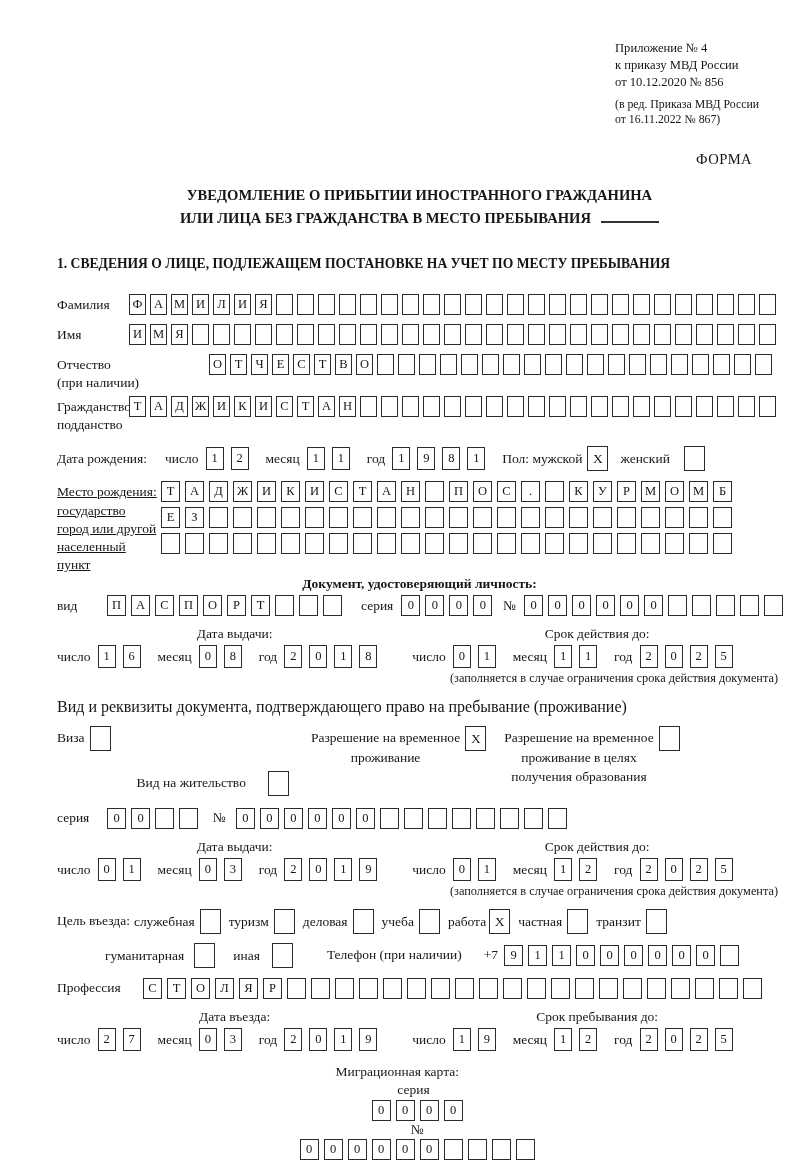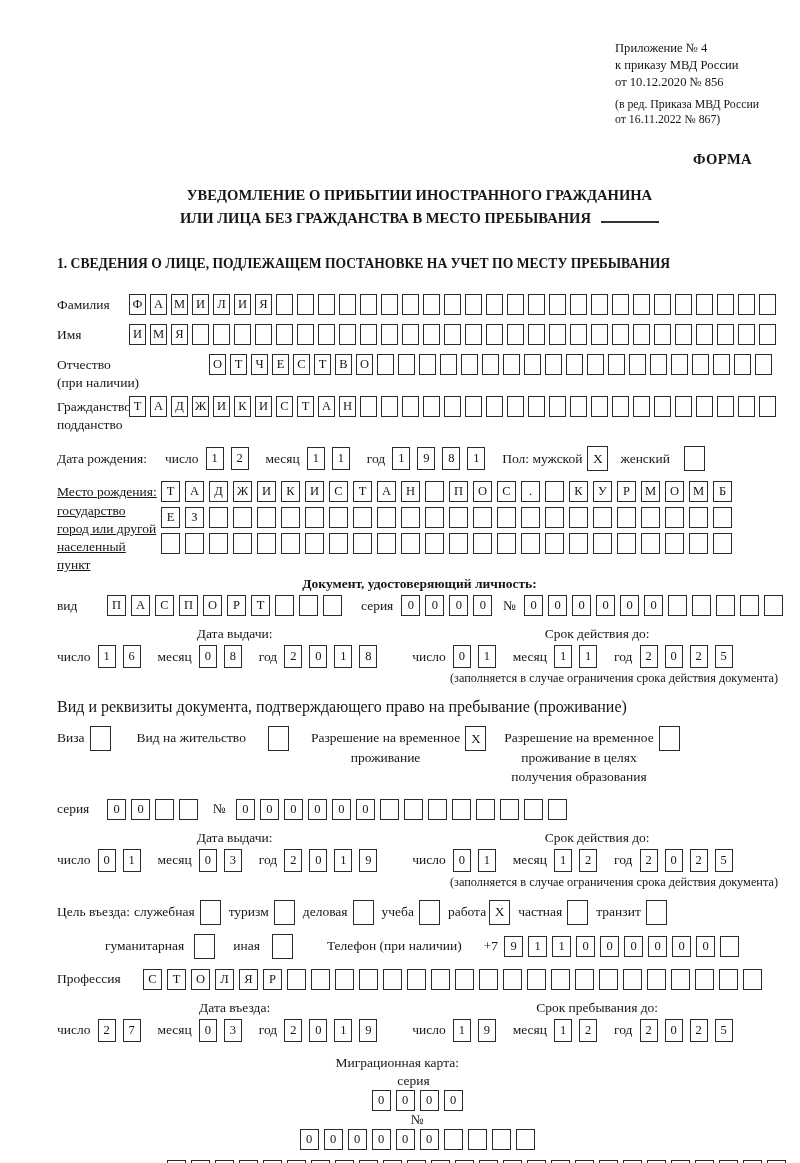--- a/index.html
+++ b/index.html
@@ -2,21 +2,21 @@
 <html><head>
 <meta charset="utf-8">
 <style>
   html,body{margin:0;padding:0;background:#fff;}
   body{width:800px;height:1163px;font-family:"Liberation Serif",serif;color:#161616;overflow:hidden;}
   .page{padding:40px 18px 0 57px;box-sizing:border-box;width:800px;}
 
   
   .appendix{margin-left:558px;font-size:12.6px;line-height:1.34;}
   .appendix .edition{margin-top:6px;font-size:11.8px;line-height:1.3;}
-  .forma{text-align:right;padding-right:30px;font-weight:bold;font-size:14.6px;margin-top:24px;letter-spacing:.4px;}
+  .forma{text-align:right;padding-right:30px;font-weight:normal;font-size:14.6px;margin-top:24px;letter-spacing:.4px;}
 
   .title{text-align:center;font-weight:bold;font-size:14.6px;line-height:1.55;margin-top:16px;}
   .blank-line{display:inline-block;width:58px;border-bottom:2px solid #333;height:12px;margin-left:10px;}
   .sec-title{font-weight:bold;font-size:13.6px;margin-top:26px;}
 
   
   .frow{display:flex;align-items:flex-start;margin-top:9px;}
   .flabel{font-size:13.5px;flex:none;line-height:1.35;padding-top:2px;}
   .cells{display:flex;flex:none;}
   .cell{box-sizing:border-box;flex:none;width:17px;height:21px;border:1.7px solid #2b2b2b;margin-right:4px;
@@ -418,21 +418,21 @@
     </div>
   </div>
 
   <div class="plain" style="margin-top:8px;">Вид и реквизиты документа, подтверждающего право на пребывание (проживание)</div>
 
   <div class="frow" style="margin-top:6px;">
     <span class="opt">
       <span class="olabel">Виза</span>
       <span class="cbox"></span>
     </span>
-    <span class="opt" style="margin-left:26px;">
+    <span class="opt" style="margin-left:26px;margin-top:45px;">
       <span class="olabel">Вид на жительство</span>
       <span class="cbox" style="margin-left:22px;"></span>
     </span>
     <span class="opt" style="margin-left:22px;">
       <span class="olabel">
         <span>Разрешение на временное</span><br>
         <span>проживание</span>
       </span>
       <span class="cbox">X</span>
     </span>

